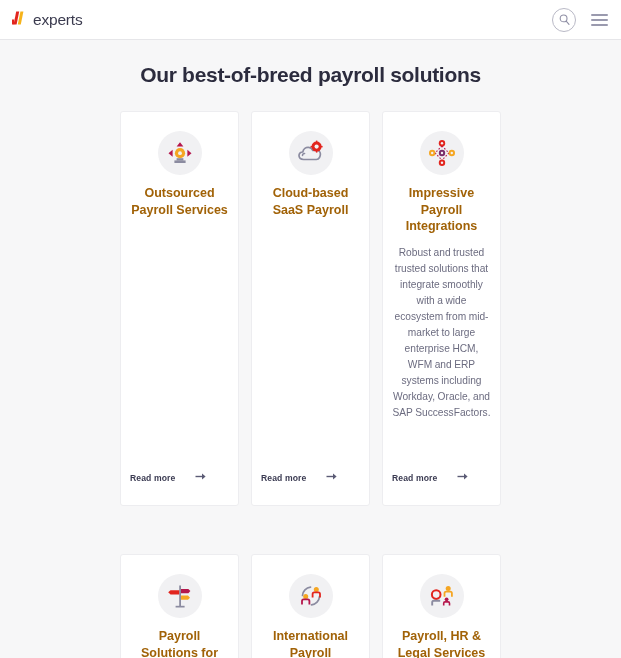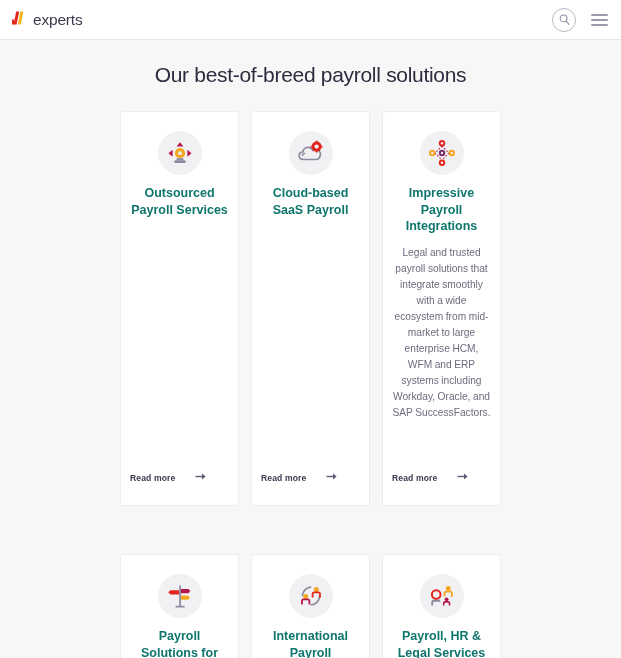--- a/index.html
+++ b/index.html
@@ -76,21 +76,21 @@
 
   
   .page {
     background: #f7f7f8;
     min-height: 618px;
     padding-top: 0;
   }
   .page-title {
     text-align: center;
     font-size: 21px;
-    font-weight: normal;
+    font-weight: bold;
     color: #2c2c3e;
     letter-spacing: -0.3px;
     padding: 23px 0 0 0;
     margin: 0;
   }
 
   .cards-wrap {
     padding: 24px 0 0 0;
   }
   .card-row {
@@ -129,21 +129,21 @@
     display: flex;
     align-items: center;
     justify-content: center;
     flex: none;
   }
   .card-title {
     margin-top: 10px;
     text-align: center;
     font-size: 12.5px;
     line-height: 16.5px;
-    color: #0f766e;
+    color: #a16207;
     font-weight: bold;
   }
   .card-body {
     margin-top: 10px;
     text-align: center;
     font-size: 10.2px;
     line-height: 16px;
     color: #6c6c80;
     hyphens: auto;
     -webkit-hyphens: auto;
@@ -268,21 +268,21 @@
             <circle cx="14" cy="4.2" r="1.2" fill="#f1f1f3"></circle>
             <circle cx="14" cy="23.8" r="3.2" fill="#e2251e"></circle>
             <circle cx="14" cy="23.8" r="1.2" fill="#f1f1f3"></circle>
             <circle cx="4.2" cy="14" r="3.2" fill="#f5a623"></circle>
             <circle cx="4.2" cy="14" r="1.2" fill="#f1f1f3"></circle>
             <circle cx="23.8" cy="14" r="3.2" fill="#f5a623"></circle>
             <circle cx="23.8" cy="14" r="1.2" fill="#f1f1f3"></circle>
           </svg>
         </div>
         <div class="card-title">Impressive Payroll Integrations</div>
-        <div class="card-body">Legal and trusted payroll solutions that integrate smoothly with a wide ecosystem from mid-market to large enterprise HCM, WFM and ERP systems including Workday, Oracle, and SAP SuccessFactors.</div>
+        <div class="card-body">Robust and trusted trusted solutions that integrate smoothly with a wide ecosystem from mid-market to large enterprise HCM, WFM and ERP systems including Workday, Oracle, and SAP SuccessFactors.</div>
         <div class="card-readmore">
           <span>Read more</span>
           <span class="arrow-ico">
             <svg width="11" height="9" viewBox="0 0 11 9">
               <line x1="0.5" y1="4.5" x2="8" y2="4.5" stroke="#5b5b75" stroke-width="1.4"></line>
               <polygon points="7,1.4 10.6,4.5 7,7.6" fill="#5b5b75"></polygon>
             </svg>
           </span>
         </div>
       </div>

